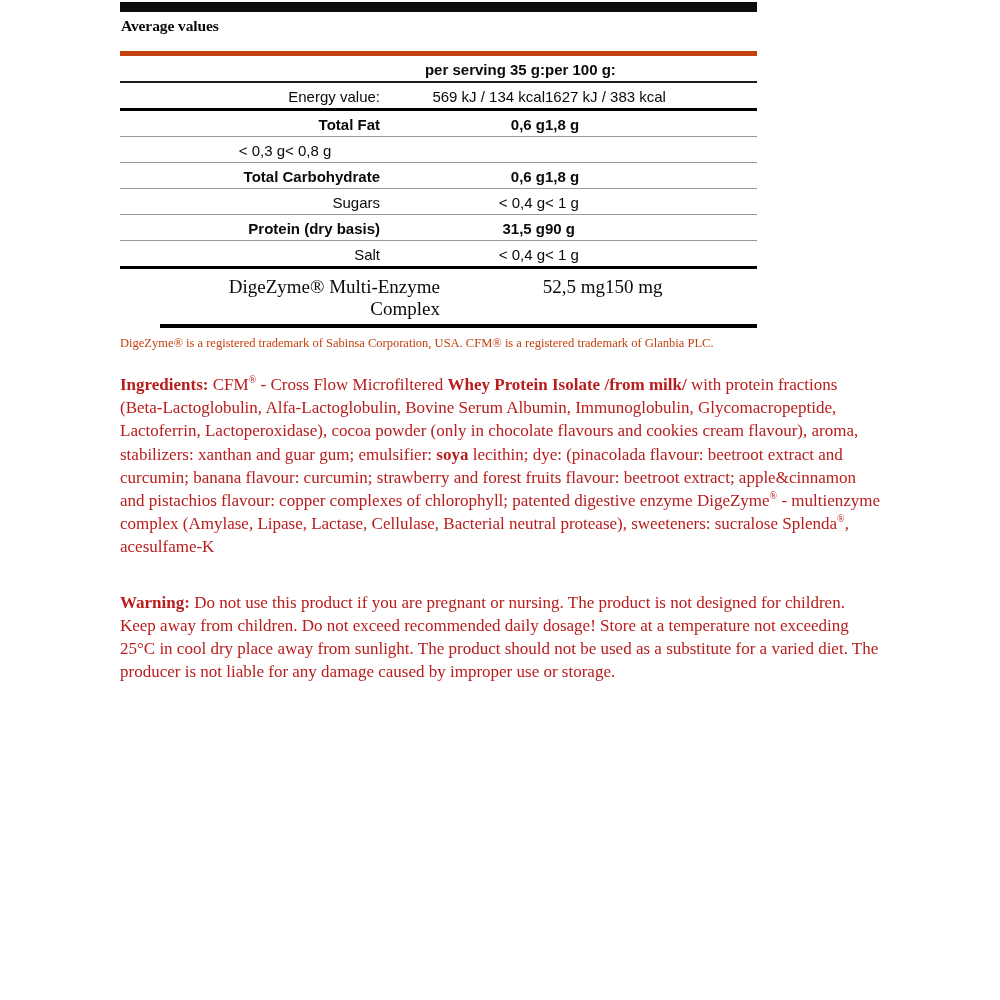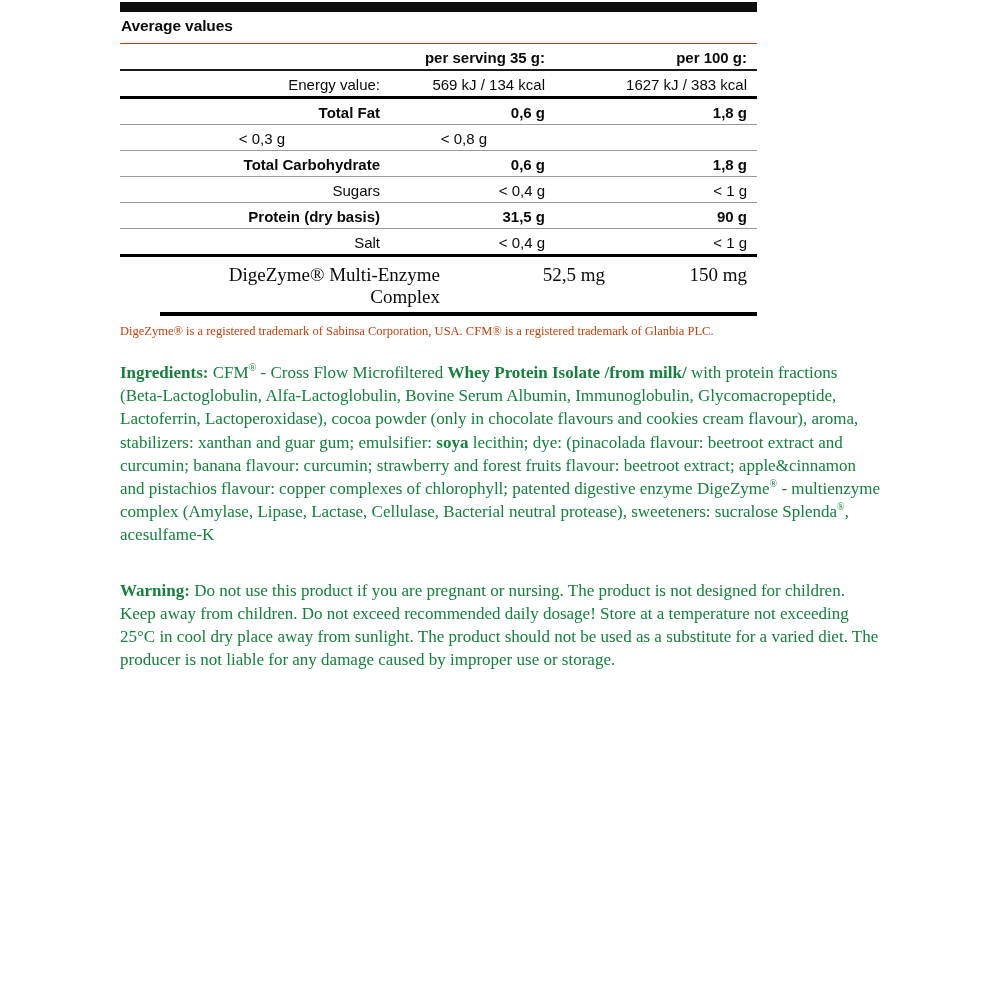--- a/index.html
+++ b/index.html
@@ -7,48 +7,48 @@
     width:1000px; height:1000px; background:#ffffff; position:relative;
     font-family:"Liberation Serif", serif; color:#0a0a0a;
     -webkit-font-smoothing:antialiased;
   }
   .sheet { position:absolute; left:120px; top:2px; width:762px; }
 
   
   .topbar { width:637px; height:10px; background:#0d0d0d; }
   .ntable { width:637px; font-family:"Liberation Sans", sans-serif; font-size:15px; }
   .nt-title {
-    font-weight:bold; font-size:15.5px; padding:5px 0 8px 1px;
-    border-bottom:1px solid #c2410c; letter-spacing:-0.1px;
+    font-weight:bold; font-size:15.5px; padding:5px 0 16px 1px;
+    border-bottom:5px solid #c2410c; letter-spacing:-0.1px;font-family:Liberation Serif, serif;
   }
   .row { display:flex; align-items:baseline; padding:5px 0 3px 0; }
   .hdr { border-bottom:2px solid #1c1c1c; font-weight:bold; }
   .div-thick { border-bottom:3px solid #000; }
   .div-thin  { border-bottom:1px solid #9a9a9a; }
   .bold-row  { font-weight:bold; }
   .c-label { flex:1; text-align:right; }
   .c-serv  { width:165px; text-align:right; }
-  .c-100   { width:212px; text-align:right; padding-right:10px; box-sizing:border-box; }
+  .c-100   { width:212px; padding-right:10px; box-sizing:border-box; }
   .indent  { padding-left:22px; }
 
   
   .enzyme-row {
     display:flex; align-items:baseline;
     font-family:"Liberation Serif", serif; font-size:19px;
     padding:7px 0 4px 0; border-bottom:4px solid #000;margin-left:40px;
   }
   .enzyme-row .c-100 { width:152px; }
 
   .fineprint {
     width:637px; margin-top:7px;
     font-family:"Liberation Serif", serif; font-size:12.5px; line-height:1.28; color:#c2410c;
   }
 
   
-  .para { width:762px; font-size:17px; line-height:23.2px; color:#15803d; }
+  .para { width:762px; font-size:17px; line-height:23.2px; color:#b91c1c; }
   .para-ingredients { margin-top:22px; }
   .para-allergen    { margin-top:26px; }
   .para-warning     { margin-top:32px; }
   .seg-b { font-weight:bold; }
   sup.seg-sup { font-size:10px; line-height:0; vertical-align:super; }
 </style>
 </head>
 <body>
 
 <div class="sheet">

